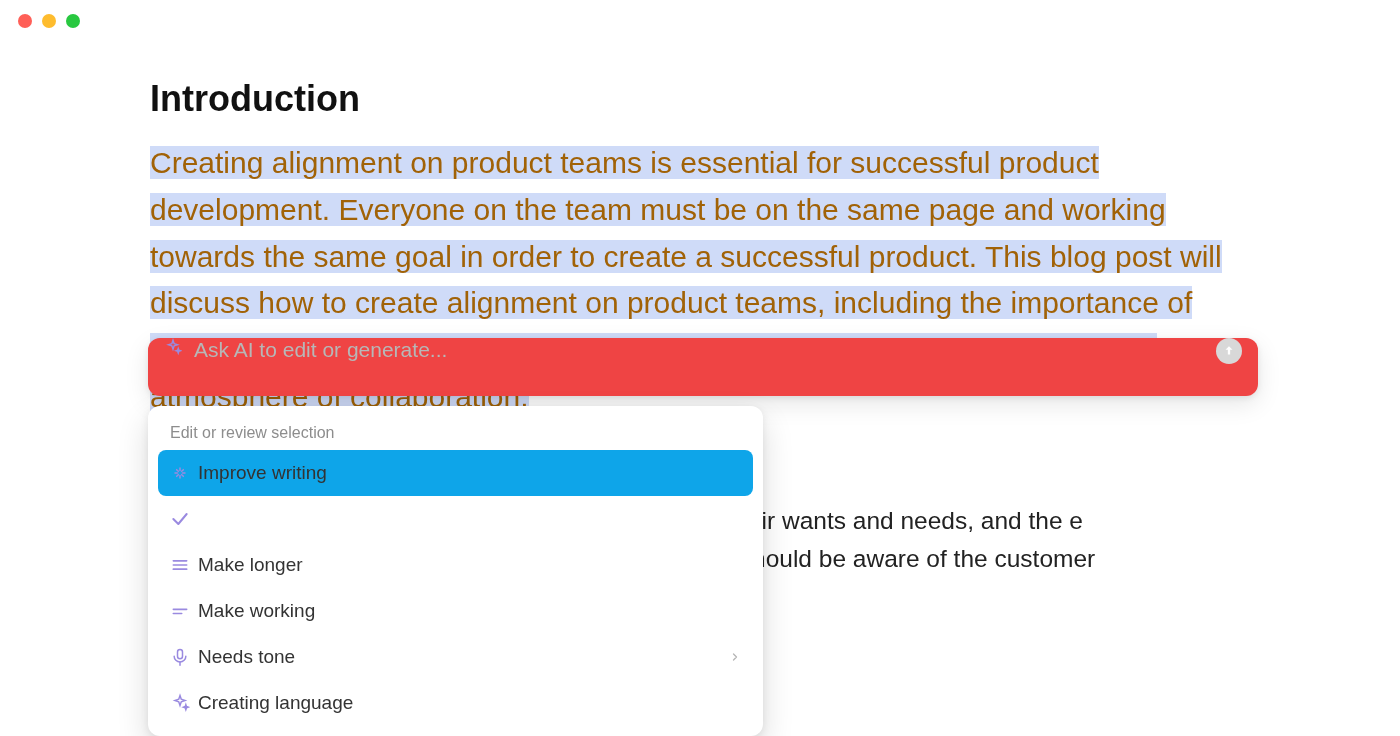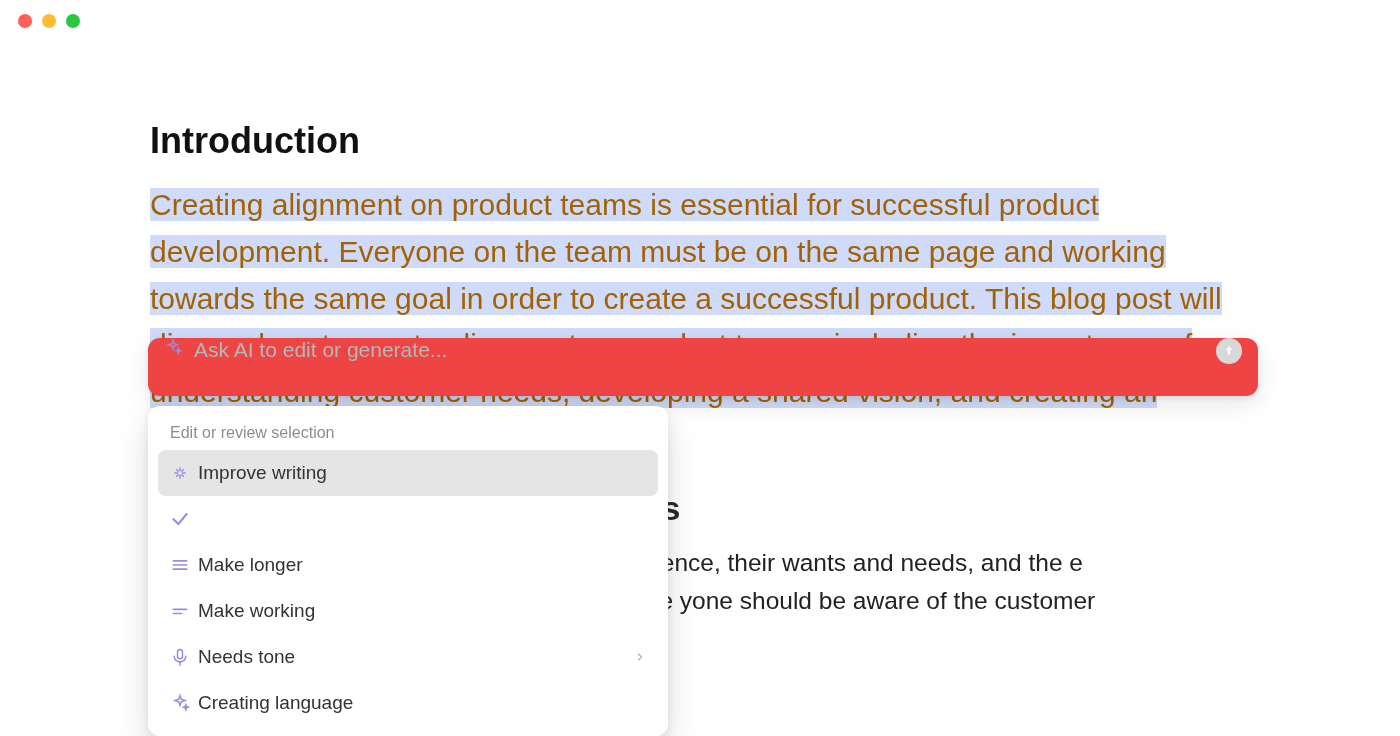--- a/index.html
+++ b/index.html
@@ -3,21 +3,21 @@
 <meta charset="utf-8">
 <style>
   * { box-sizing: border-box; margin: 0; padding: 0; }
   html, body { width: 1400px; height: 736px; background: #ffffff; font-family: -apple-system, BlinkMacSystemFont, "Segoe UI", Helvetica, Arial, sans-serif; color: #1a1a1a; overflow: hidden; }
   .traffic-lights { position: absolute; top: 14px; left: 18px; display: flex; gap: 10px; }
   .traffic-dot { width: 14px; height: 14px; border-radius: 50%; }
   .dot-red { background: #ff5f57; }
   .dot-yellow { background: #febc2e; }
   .dot-green { background: #28c840; }
 
-  .page { position: relative; margin-left: 150px; margin-top: 120px; width: 1110px; }
+  .page { position: relative; margin-left: 150px; margin-top: 78px; width: 1110px; }
 
   h2.section-title { font-size: 36px; font-weight: 700; color: #111; margin-bottom: 20px; }
 
   .selected-text { font-size: 30px; line-height: 1.56; color: #a16207; }
   .selected-text span.hl { background: #cfdbf8; }
 
   .sub-heading { font-size: 34px; font-weight: 700; color: #2a2a2a; margin-top: 26px; letter-spacing: .4px; }
 
   .body-text { font-size: 24.5px; line-height: 1.56; color: #222; margin-top: 16px; max-width: 1010px; }
 
@@ -38,37 +38,37 @@
     flex: 1; border: none; outline: none;
     font-size: 21px; color: #222; background: transparent;
   }
   .ai-bar input::placeholder { color: #b7b7b7; }
   .ai-bar .send { width: 26px; height: 26px; border-radius: 50%; background: #d8d8d8; display:flex; align-items:center; justify-content:center; }
 
   
   .ai-menu {
     position: absolute;
     left: 148px; top: 406px;
-    width: 520px;
+    width: 615px;
     background: #fff;
     border-radius: 12px;
     box-shadow: 0 14px 32px rgba(0,0,0,.14), 0 2px 8px rgba(0,0,0,.08);
     padding: 14px 10px 10px 10px;
     z-index: 20;
   }
   .ai-menu .menu-header { font-size: 16px; color: #8d8d8d; padding: 4px 12px 8px 12px; }
   .ai-menu .menu-item {
     display: flex; align-items: center;
     height: 46px;
     padding: 0 12px;
     border-radius: 8px;
     cursor: pointer;
     font-size: 19px; color: #333;
   }
-  .ai-menu .menu-item.hover { background: #e5e5e5; }
+  .ai-menu .menu-item.hover { background: #0ea5e9; }
   .ai-menu .menu-item .mi-icon { width: 28px; display:flex; align-items:center; justify-content:flex-start; color:#9a8ae0; }
   .ai-menu .menu-item .label { flex: 1; }
   .ai-menu .menu-item .chev { color: #b5b5b5; }
 </style>
 </head>
 <body>
 
 <div class="traffic-lights">
   <div class="traffic-dot dot-red"></div>
   <div class="traffic-dot dot-yellow"></div>

